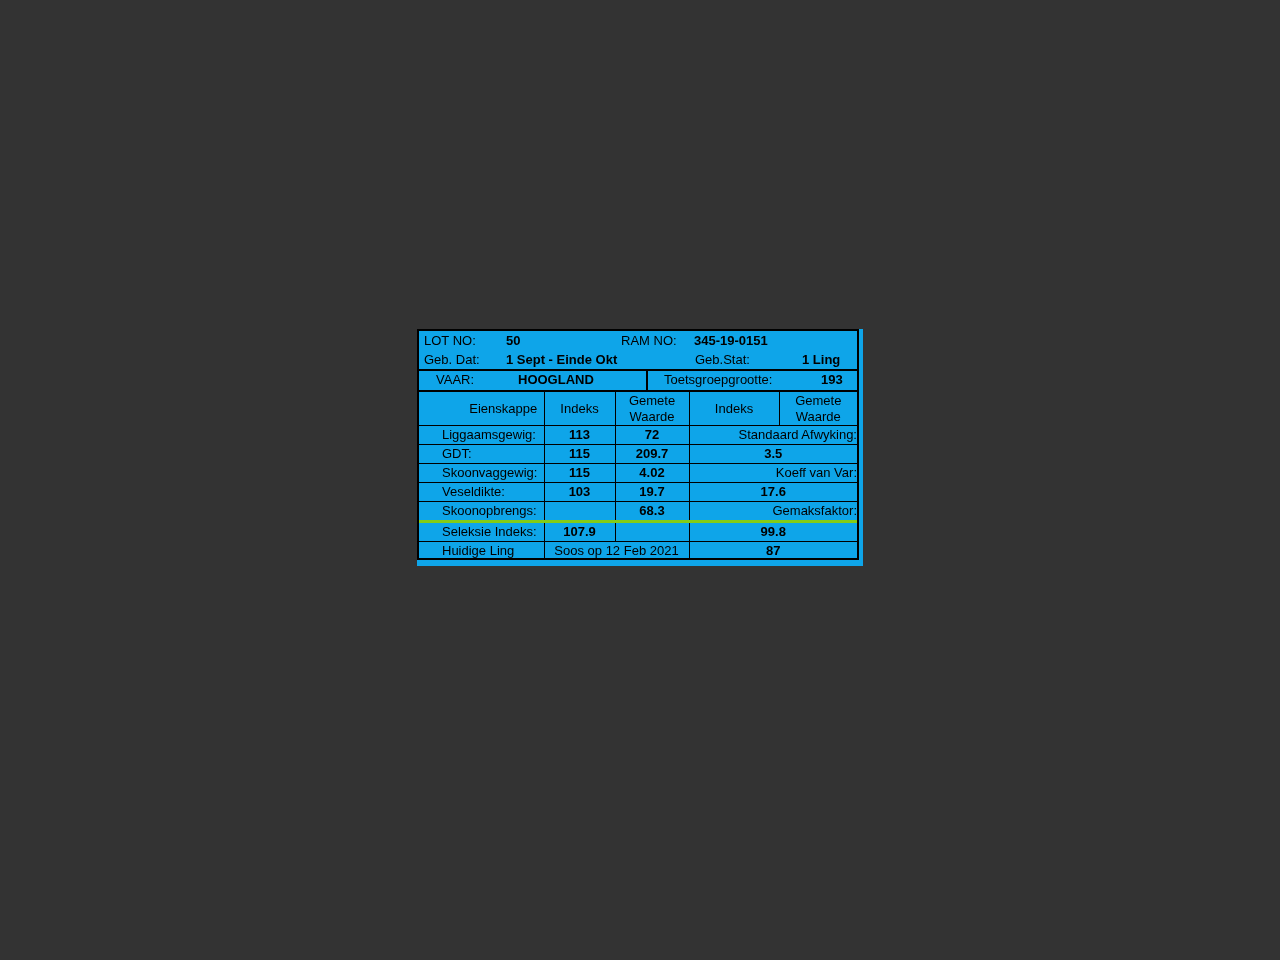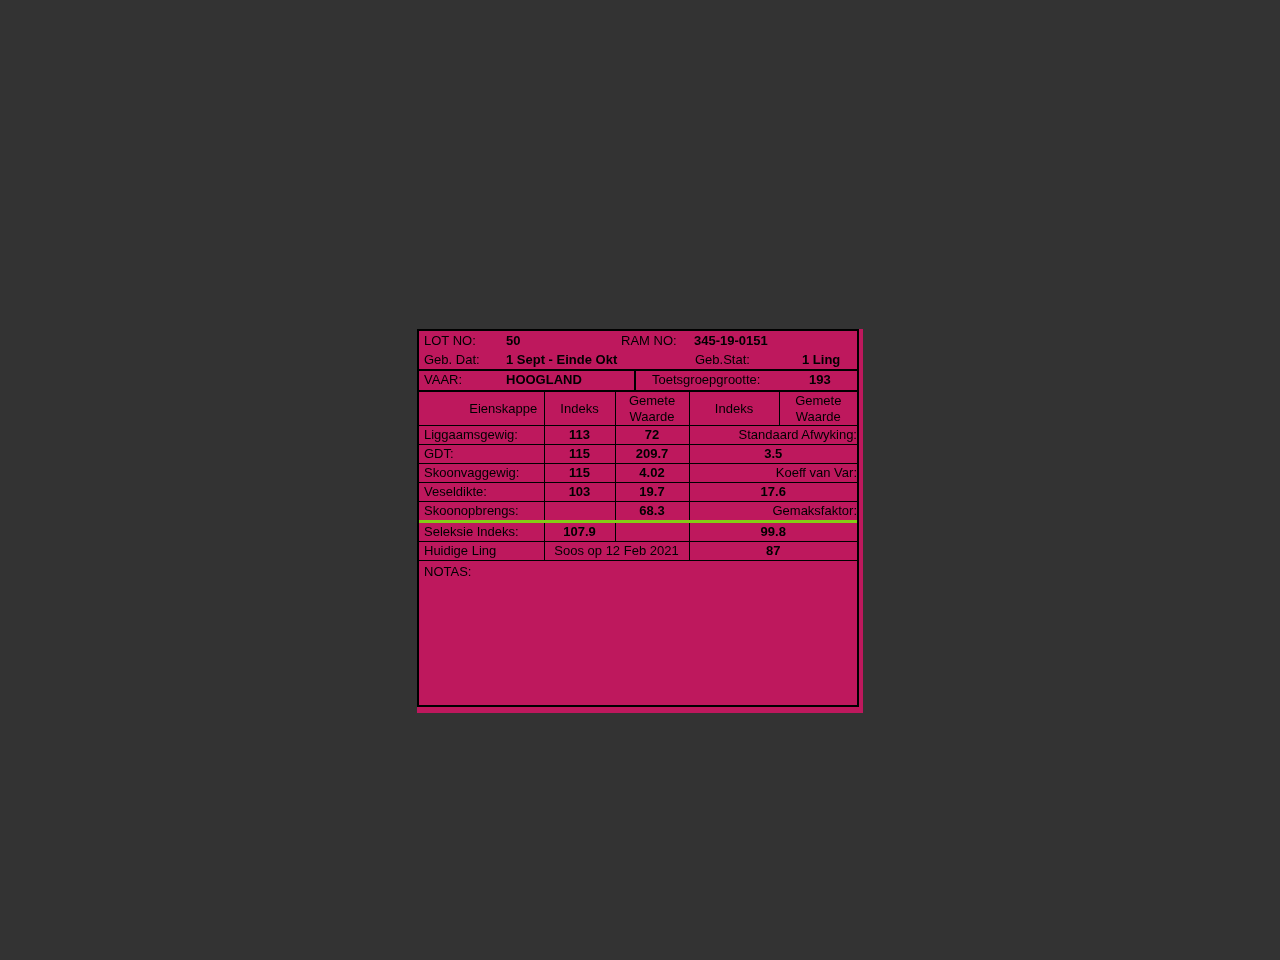--- a/index.html
+++ b/index.html
@@ -4,42 +4,42 @@
 <style>
   html,body{
     margin:0; padding:0;
     width:1280px; height:960px;
     background:#333333;
     font-family:"Liberation Sans", sans-serif;
     color:#000;
   }
   .card{
     position:absolute; left:417px; top:329px;
-    width:446px; height:384px;
-    background:#be185d;
+    width:446px; height:237px;
+    background:#0ea5e9;
     box-sizing:border-box;
     padding:0 4px 6px 0;
   }
   .sheet{
     width:100%; height:100%;
     box-sizing:border-box;
     border:2px solid #000;
     overflow:hidden;
     font-size:13px;
   }
   .b{ font-weight:bold; }
 
   
   .top-block{ border-bottom:2px solid #000; }
   .top-row{ position:relative; height:19px; line-height:19px; }
   .top-row span{ position:absolute; top:0; white-space:nowrap; }
 
   
   .vaar-row{ display:flex; height:19px; border-bottom:2px solid #000; }
-  .vaar-left{ width:215px; border-right:2px solid #000; position:relative; line-height:18px; }
+  .vaar-left{ width:215px; border-right:2px solid #000; position:relative; line-height:18px;margin-left:12px; }
   .vaar-right{ flex:1; position:relative; line-height:18px; }
   .vaar-row span{ position:absolute; top:0; white-space:nowrap; }
 
   
   table{ border-collapse:collapse; table-layout:fixed; width:438px; }
   th,td{
     border:1px solid #000;
     padding:0;
     overflow:hidden;
     white-space:nowrap;
@@ -49,21 +49,21 @@
     font-weight:normal;
     text-align:center;
     white-space:normal;
     line-height:16px;
     font-size:13px;
   }
   thead th{ border-top:none; }
   th:first-child, td:first-child{ border-left:none;padding-left:44px; }
   th:last-child, td:last-child{ border-right:none; }
   td{ height:18px; line-height:18px; font-size:13px; }
-  td.lbl{ text-align:left; padding-left:5px; }
+  td.lbl{ text-align:left; padding-left:23px; }
   td.num{ text-align:center; font-weight:bold; }
   td.rtxt{ text-align:right; }
   td.ctxt{ text-align:center; }
   tr.thick td{ border-top:3px solid #84cc16; }
 
   
   .notes{ height:58px; padding:3px 0 0 5px; box-sizing:border-box; }
 </style>
 </head>
 <body style="background: rgb(51, 51, 51);">

